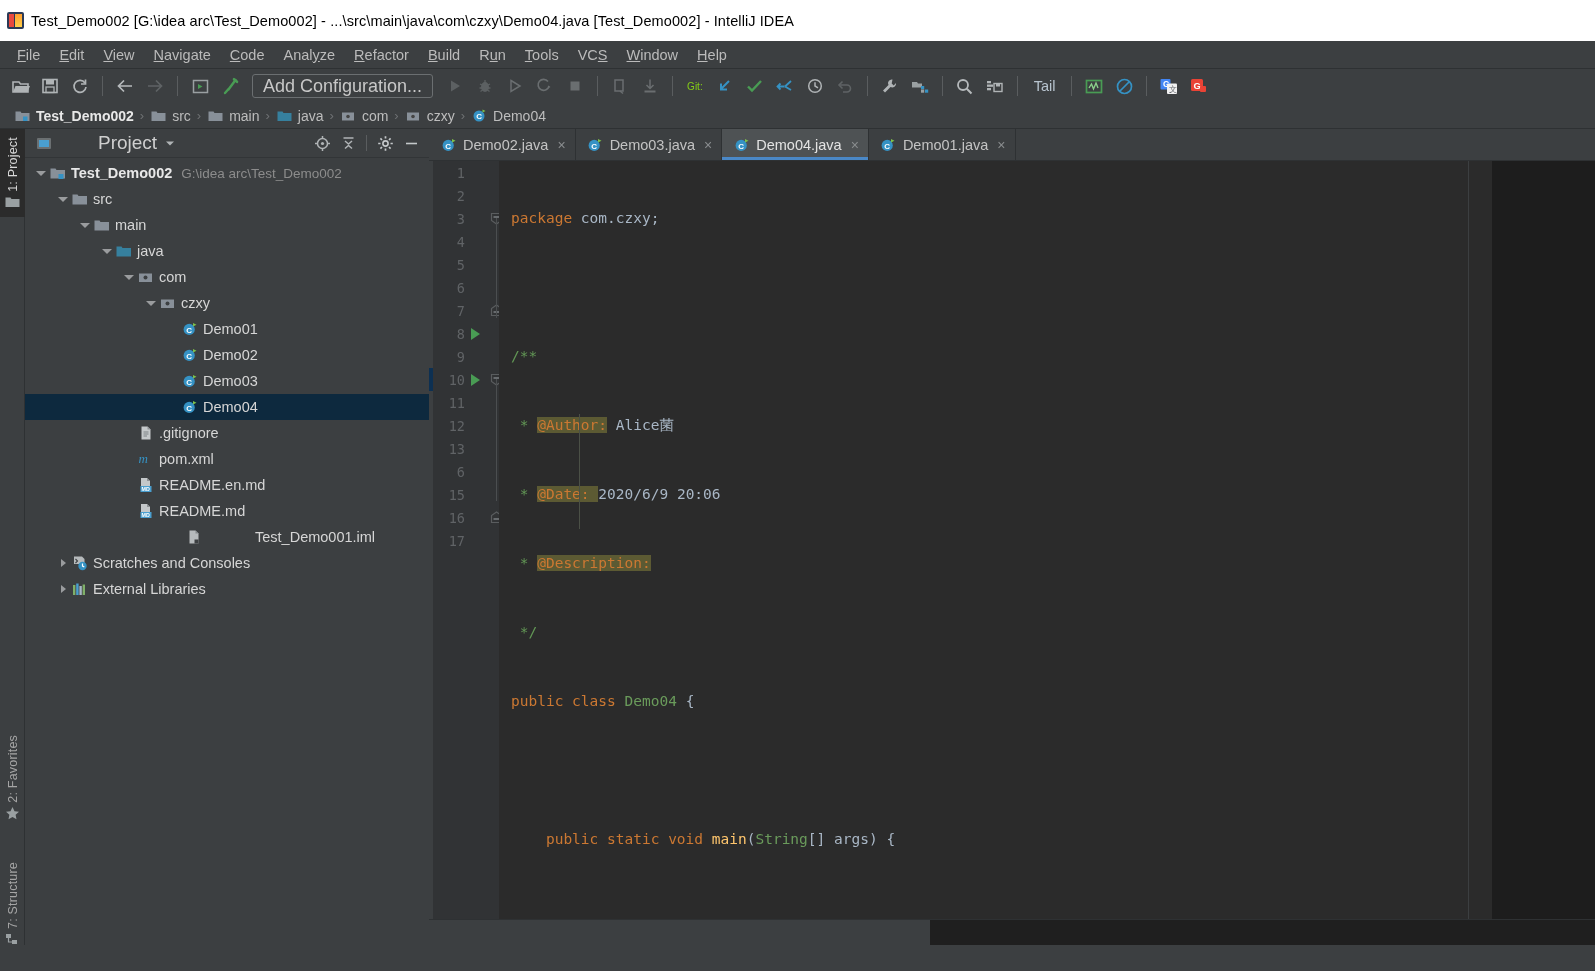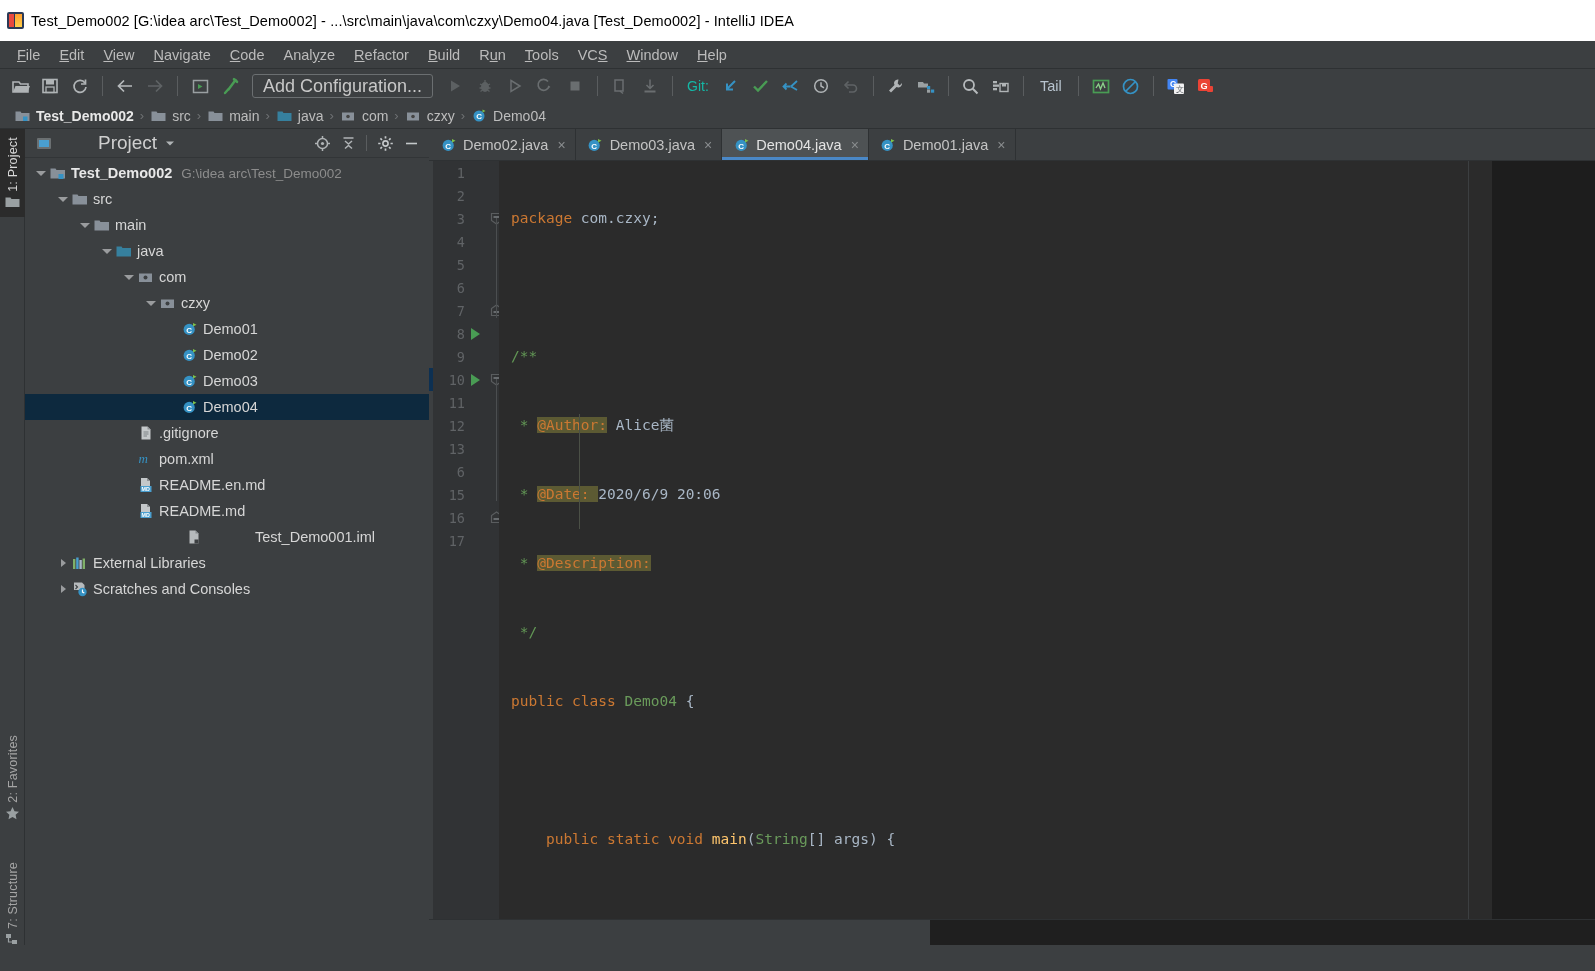--- a/index.html
+++ b/index.html
@@ -51,21 +51,21 @@
   .tb-btn {
     width: 28px; height: 26px; display: flex; align-items: center; justify-content: center;
     border-radius: 3px; cursor: default; flex: none;
   }
   .tb-sep { width: 1px; height: 20px; background: #5a5d5f; margin: 0 6px; flex: none; }
   .addconf {
     height: 24px; border: 1px solid #6b6f71; border-radius: 3px; color: #c8c8c8;
     font-size: 18px; display: flex; align-items: center; padding: 0 10px;
     margin: 0 6px; background: #3c3f41; white-space: nowrap; cursor: default;
   }
-  .git-label { color: #14b8a6; font-size: 14px; padding: 0 6px; white-space: nowrap; }
+  .git-label { color: #84cc16; font-size: 10px; padding: 0 6px; white-space: nowrap; }
   .tail-label { color: #b8c4cf; font-size: 14.5px; padding: 0 8px; white-space: nowrap; cursor: default; }
 
   
   .breadcrumb {
     height: 26px; background: #3c3f41; display: flex; align-items: center;
     padding-left: 10px; gap: 0px; flex: none; border-bottom: 1px solid #2e3133;
   }
   .crumb { display: flex; align-items: center; gap: 5px; padding: 0 4px; cursor: default; }
   .crumb-label { color: #bdbdbd; font-size: 14px; white-space: nowrap; }
   .crumb.root .crumb-label { color: #e8e8e8; font-weight: bold; }
@@ -714,42 +714,42 @@
                 <rect x="8.5" y="10.5" width="4" height="4" fill="#3c3f41"></rect>
               </svg>
             </span>
             <span class="tlabel">Test_Demo001.iml</span>
           </div>
           <div class="trow" style="padding-left: 30px;">
             <span class="tw">
               <span class="tri"></span>
             </span>
             <span class="ticon">
+              <svg width="16" height="16" viewBox="0 0 16 16">
+                <path d="M2 1.5h8l2.5 2.5v5h-10.5z" fill="#b6babc"></path>
+                <path d="M3.5 4l2 2-2 2" stroke="#3c3f41" stroke-width="1.1" fill="none"></path>
+                <circle cx="10.5" cy="11" r="4.2" fill="#3592c4"></circle>
+                <path d="M10.5 8.5v2.6l1.8 1" stroke="#fff" stroke-width="1.2" fill="none"></path>
+              </svg>
+            </span>
+            <span class="tlabel">Scratches and Consoles</span>
+          </div>
+          <div class="trow" style="padding-left: 30px;">
+            <span class="tw">
+              <span class="tri"></span>
+            </span>
+            <span class="ticon">
               <svg width="16" height="15" viewBox="0 0 16 15">
                 <rect x="1" y="3" width="2.4" height="10" fill="#7fb069"></rect>
                 <rect x="4.2" y="1.5" width="2.4" height="11.5" fill="#4a9fd0"></rect>
                 <rect x="7.4" y="4" width="2.4" height="9" fill="#a9b7c6"></rect>
                 <rect x="10.6" y="2.5" width="2.4" height="10.5" fill="#7fb069"></rect>
               </svg>
             </span>
             <span class="tlabel">External Libraries</span>
-          </div>
-          <div class="trow" style="padding-left: 30px;">
-            <span class="tw">
-              <span class="tri"></span>
-            </span>
-            <span class="ticon">
-              <svg width="16" height="16" viewBox="0 0 16 16">
-                <path d="M2 1.5h8l2.5 2.5v5h-10.5z" fill="#b6babc"></path>
-                <path d="M3.5 4l2 2-2 2" stroke="#3c3f41" stroke-width="1.1" fill="none"></path>
-                <circle cx="10.5" cy="11" r="4.2" fill="#3592c4"></circle>
-                <path d="M10.5 8.5v2.6l1.8 1" stroke="#fff" stroke-width="1.2" fill="none"></path>
-              </svg>
-            </span>
-            <span class="tlabel">Scratches and Consoles</span>
           </div>
         </div>
     </div>
 
     <div class="editorarea">
 
       <div class="tabstrip" id="tabstrip">
           <div class="etab">
             <span class="ticon">
               <svg width="16" height="16" viewBox="0 0 16 16">

